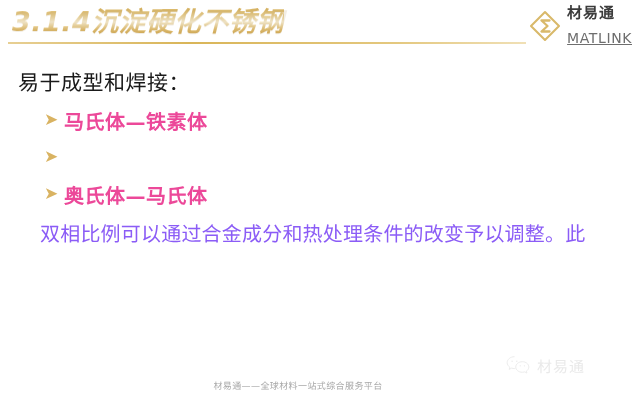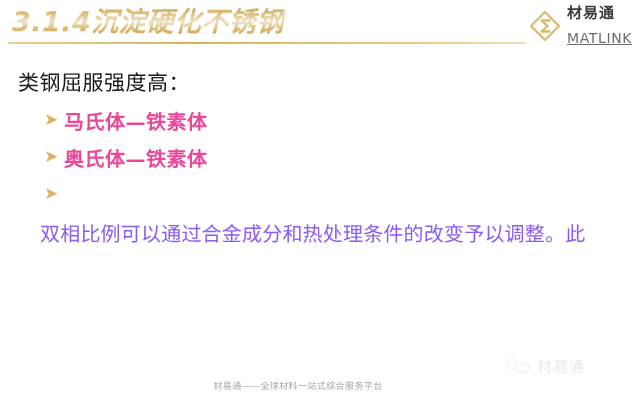--- a/index.html
+++ b/index.html
@@ -212,36 +212,36 @@
       </span>
       <span class="logo-text">
         <span class="logo-cn">材易通</span>
         <span class="logo-en">MATLINK</span>
       </span>
     </div>
   </div>
 
   <div class="content">
 
-    <div class="lead-line">类钢屈服强度高：</div>
+    <div class="lead-line">易于成型和焊接：</div>
 
     <ul class="bullet-list">
 
       <li class="bullet-item">
         <span class="bullet-arrow">➤</span>
         <span class="bullet-label">马氏体—铁素体</span>
       </li>
 
       <li class="bullet-item">
         <span class="bullet-arrow">➤</span>
-        <span class="bullet-label">奥氏体—铁素体</span>
       </li>
 
       <li class="bullet-item">
         <span class="bullet-arrow">➤</span>
+        <span class="bullet-label">奥氏体—马氏体</span>
       </li>
     </ul>
 
     <div class="paragraph">
       <div class="para-line-1">双相比例可以通过合金成分和热处理条件的改变予以调整。此</div>
     </div>
   </div>
 
   <div class="footer-text">材易通——全球材料一站式综合服务平台</div>
 

